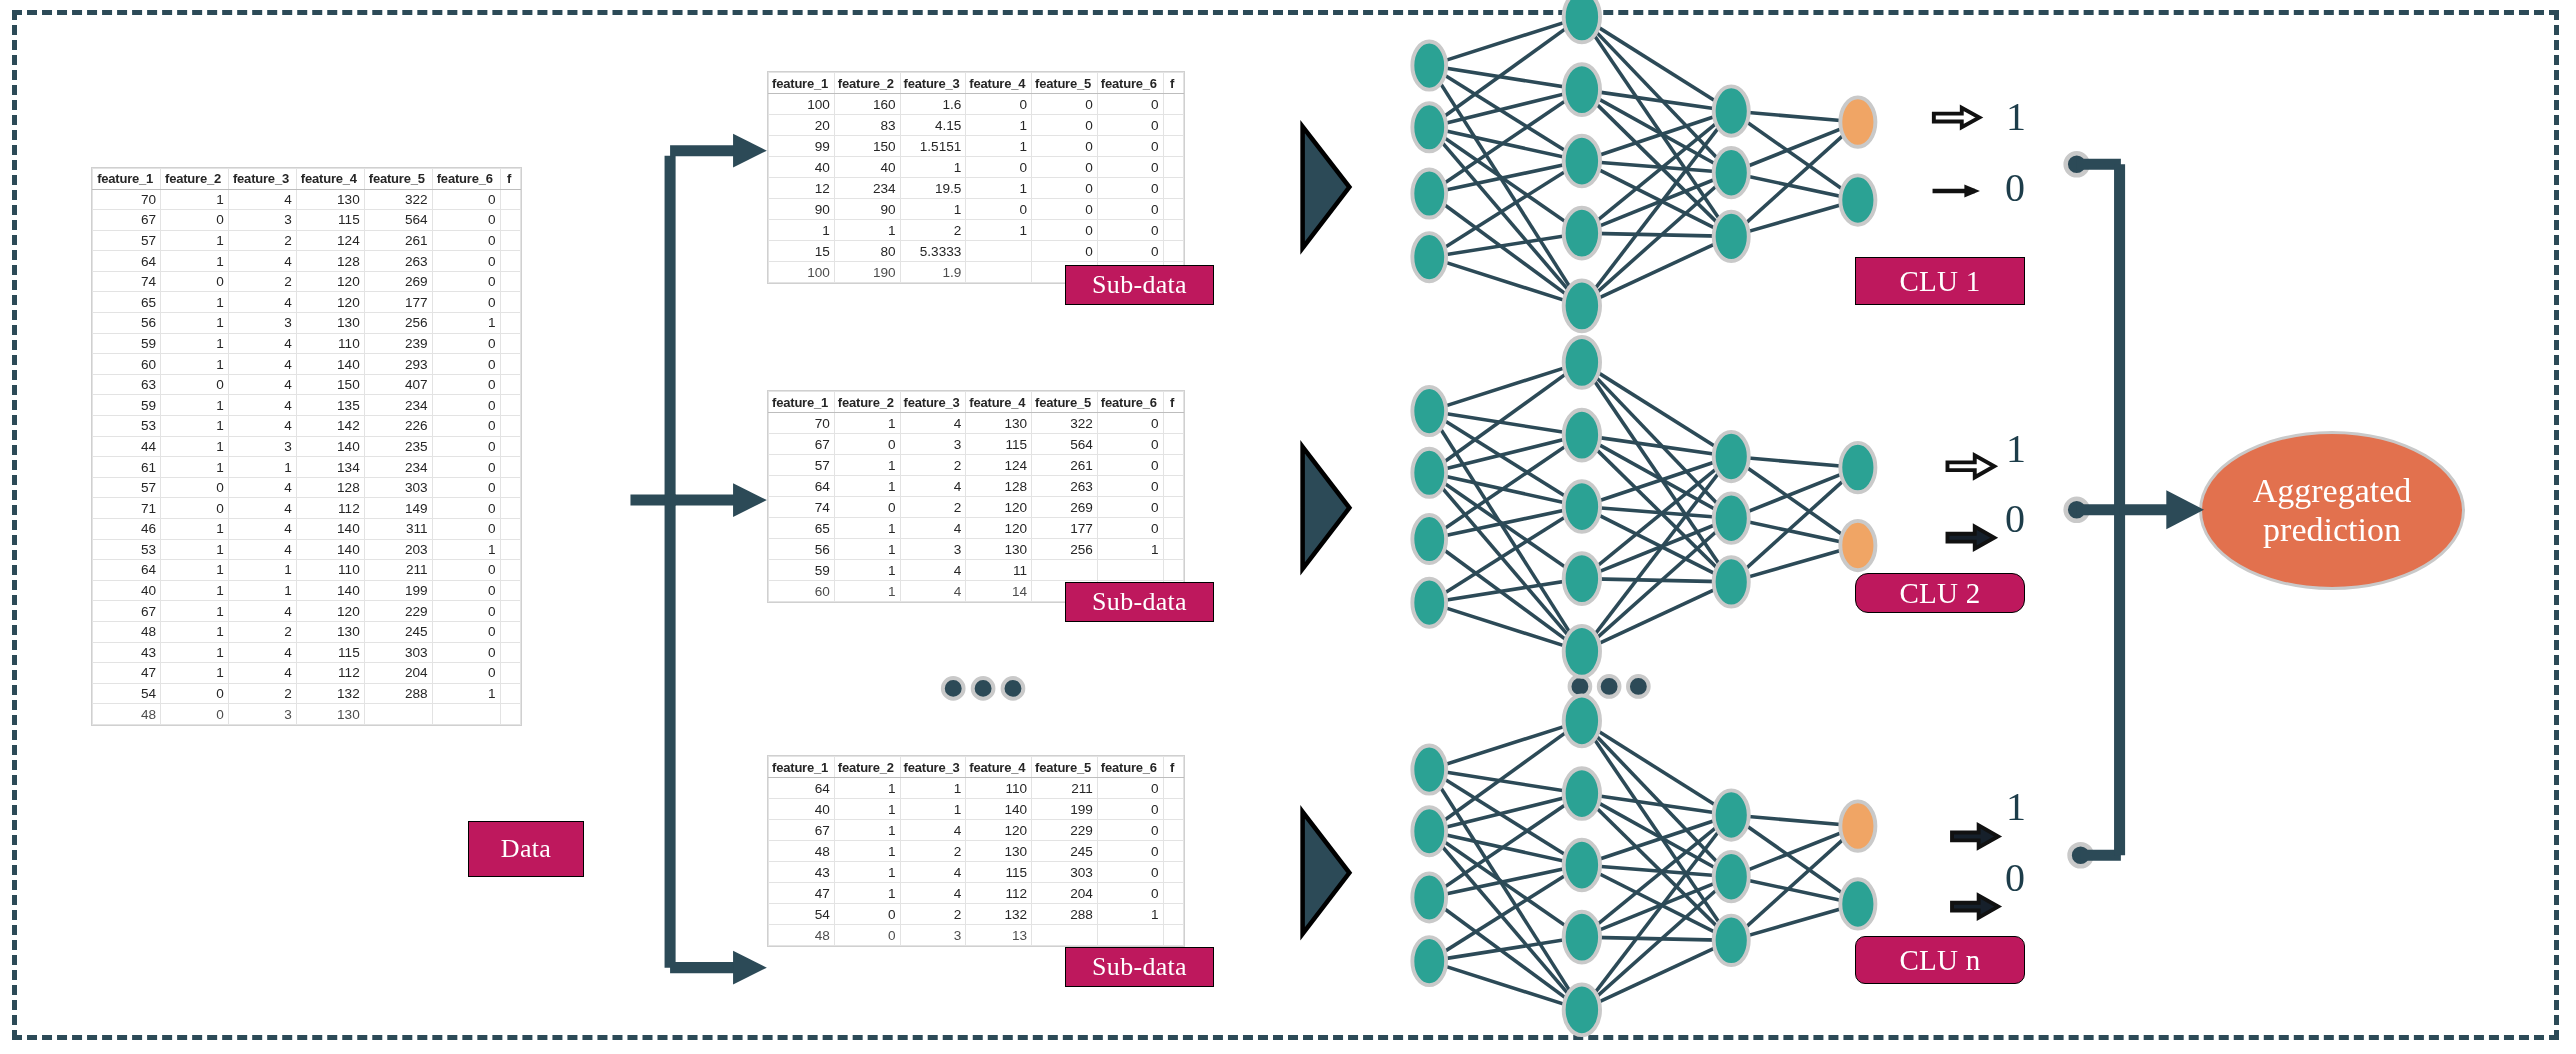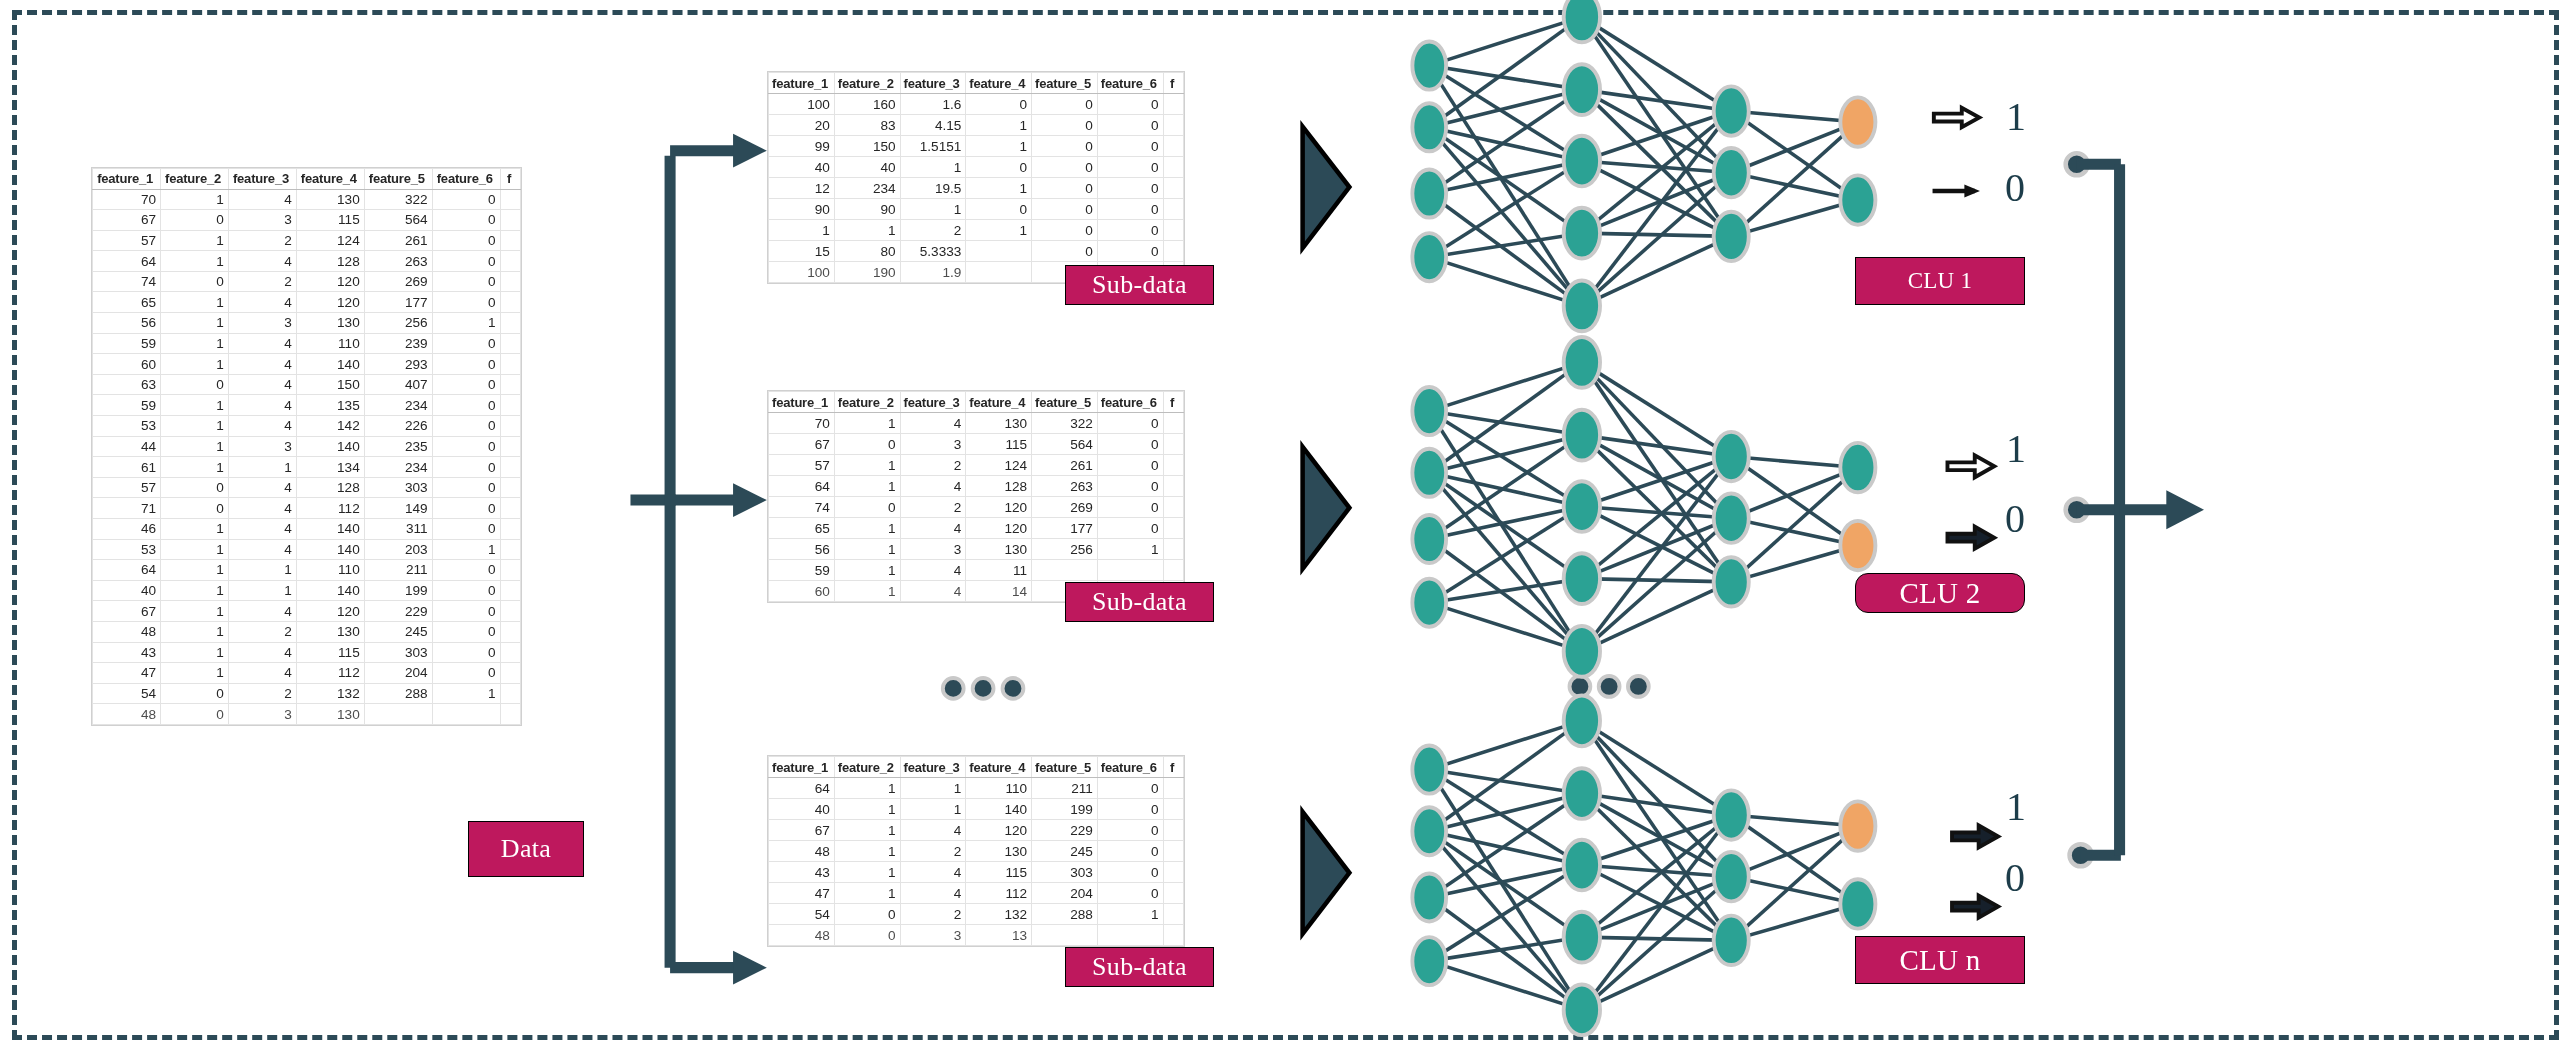--- a/index.html
+++ b/index.html
@@ -52,23 +52,23 @@
   .badge{
     position:absolute;background:#be185d;border:1.9px solid #000000;
     color:#ffffff;font-family:"Liberation Serif", serif;
     display:flex;align-items:center;justify-content:center;
     letter-spacing:0.3px;box-sizing:border-box;
   }
   #badge-data{left:468px;top:821px;width:116px;height:56px;font-size:26px;}
   #badge-sub-1{left:1065px;top:265px;width:149px;height:40px;font-size:26px;}
   #badge-sub-2{left:1065px;top:582px;width:149px;height:40px;font-size:26px;}
   #badge-sub-3{left:1065px;top:947px;width:149px;height:40px;font-size:26px;}
-  #badge-clu-1{left:1855px;top:257px;width:170px;height:48px;font-size:23px;}
+  #badge-clu-1{left:1855px;top:257px;width:170px;height:48px;font-size:29px;}
   #badge-clu-2{left:1855px;top:573px;width:170px;height:40px;font-size:29px;border-radius:13px;}
-  #badge-clu-n{left:1855px;top:936px;width:170px;height:48px;font-size:29px;}
+  #badge-clu-n{left:1855px;top:936px;width:170px;height:48px;font-size:29px;border-radius:10px;}
 
   
   #overlay{position:absolute;left:0;top:0;width:2576px;height:1054px;pointer-events:none;}
 
   
   .digit{
     position:absolute;font-family:"Liberation Serif", serif;font-size:40px;
     color:#1d3d4a;line-height:1;
   }
   #digit-1-1{left:2006px;top:97px;}
@@ -642,20 +642,26 @@
   <div class="badge" id="badge-clu-2">CLU 2</div>
   <div class="badge" id="badge-clu-n">CLU n</div>
 
   <div class="digit" id="digit-1-1">1</div>
   <div class="digit" id="digit-1-0">0</div>
   <div class="digit" id="digit-2-1">1</div>
   <div class="digit" id="digit-2-0">0</div>
   <div class="digit" id="digit-3-1">1</div>
   <div class="digit" id="digit-3-0">0</div>
 
+  <div id="agg-ellipse">
+    <div>
+      <span>Aggregated</span><br>
+      <span>prediction</span>
+    </div>
+  </div>
 
   <svg id="overlay" viewBox="0 0 3965 1623">
     <defs>
       <marker id="fatArrow" markerWidth="7" markerHeight="7" refX="1" refY="3.5" orient="auto">
         <path d="M0,0 L7,3.5 L0,7 Z" fill="#2c4a57"></path>
       </marker>
     </defs>
 
     <g>
       <line x1="970" y1="770" x2="1040" y2="770" stroke="#2c4a57" stroke-width="17"></line>

